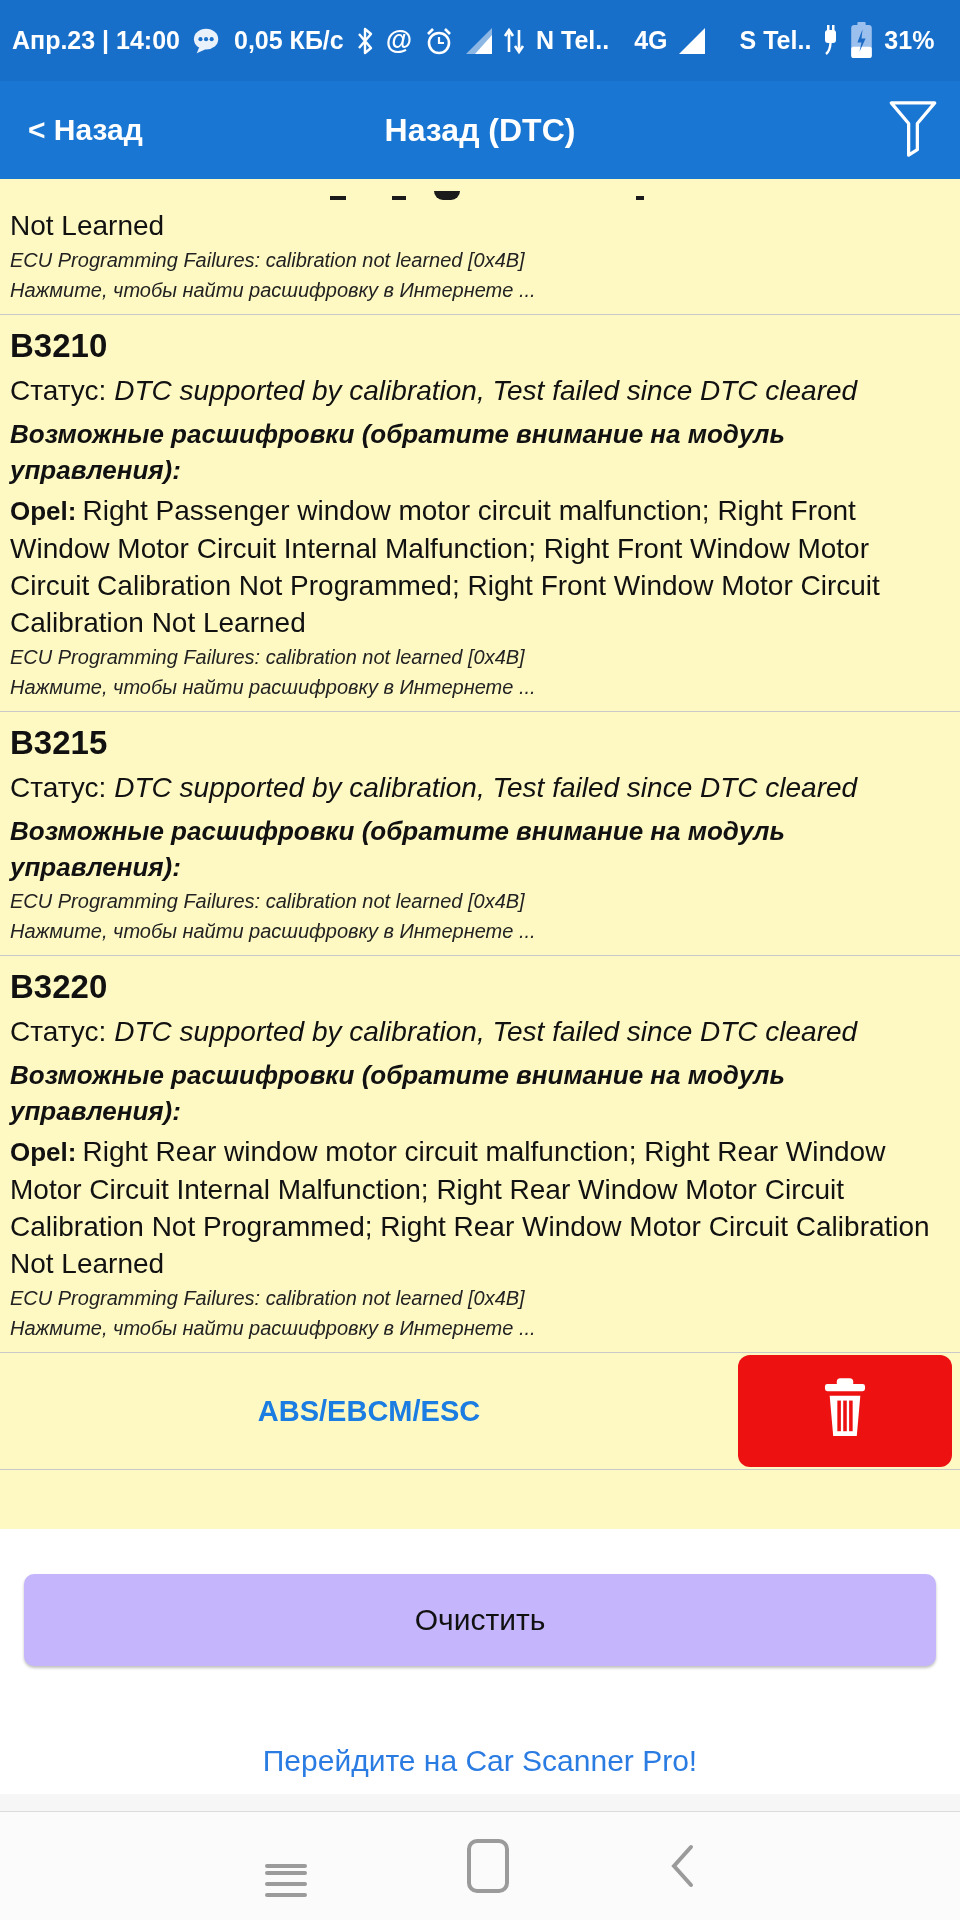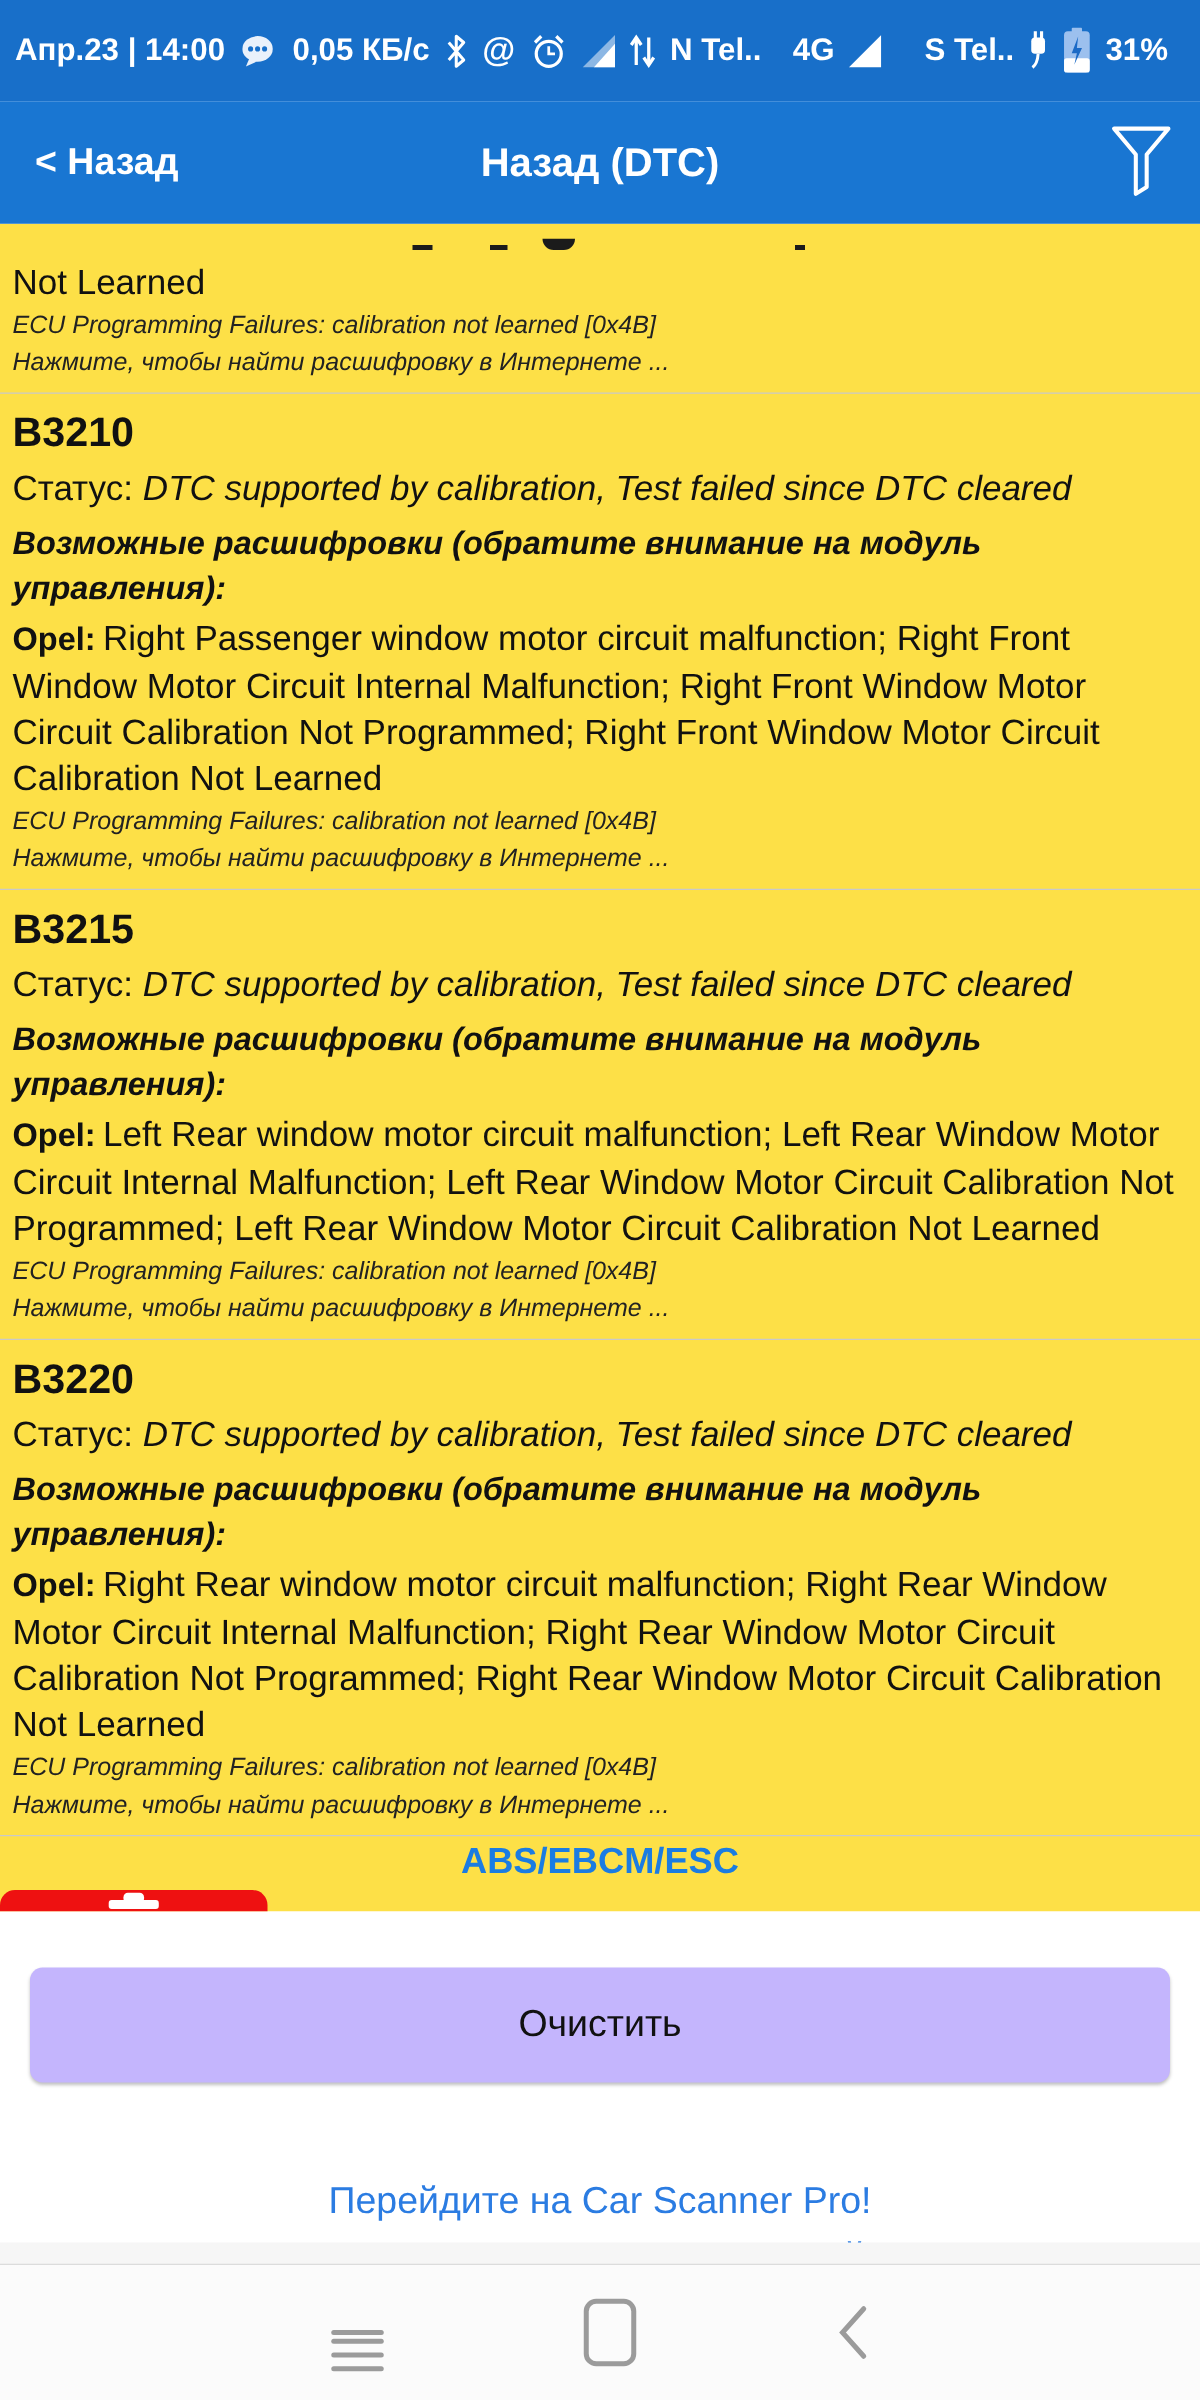--- a/index.html
+++ b/index.html
@@ -18,38 +18,38 @@
   .sb-at{font-size:27px;font-weight:bold;}
   
   .header{
     height:98px;background:#1976d2;position:relative;
     display:flex;align-items:center;color:#fff;
   }
   .back-btn{position:absolute;left:28px;font-size:30px;font-weight:bold;cursor:pointer;}
   .header-title{position:absolute;left:0;right:0;text-align:center;font-size:32px;font-weight:bold;}
   .filter-btn{position:absolute;right:22px;top:18px;cursor:pointer;}
   
-  .dtc-list{height:1350px;overflow:hidden;background:#fde047;}
+  .dtc-list{height:1350px;overflow:hidden;background:#fef9c3;}
   .dtc-item{padding:8px 10px 10px 10px;border-bottom:1px solid #c9c9c9;}
   .dtc-code{font-size:33px;font-weight:bold;line-height:42px;margin-top:2px;}
   .status-line{font-size:28px;line-height:40px;margin-top:4px;}
   .status-line i{margin-left:8px;}
   .decodings-line{font-size:26px;line-height:36px;font-weight:bold;font-style:italic;margin-top:5px;}
   .dtc-desc{font-size:28px;line-height:37px;margin-top:4px;}
   .dtc-desc .brand{font-weight:bold;font-size:26px;margin-right:6px;}
   .note{font-size:20px;line-height:27px;font-style:italic;margin-top:3px;color:#222;}
   
   .frag-row{height:14px;position:relative;margin-top:2px;}
   .frag{position:absolute;bottom:3px;background:#1b1b1b;}
   .frag.f1{left:320px;width:16px;height:4px;}
   .frag.f2{left:382px;width:14px;height:4px;}
   .frag.f3{left:424px;width:26px;height:9px;border-radius:0 0 10px 10px;}
   .frag.f4{left:626px;width:8px;height:4px;}
   
-  .module-row{display:flex;align-items:stretch;height:116px;border-bottom:1px solid #c9c9c9;flex-direction:column;}
+  .module-row{display:flex;align-items:stretch;height:116px;border-bottom:1px solid #c9c9c9;}
   .module-name{flex:1;display:flex;align-items:center;justify-content:center;
     color:#1b7ce2;font-weight:bold;font-size:29px;cursor:pointer;}
   .delete-btn{width:214px;margin:2px 8px 2px 0;background:#ee1111;border:none;
     border-radius:12px;display:flex;align-items:center;justify-content:center;cursor:pointer;}
   
   .action-row{display:flex;gap:36px;margin:45px 24px 0 24px;}
   .action-btn{
     flex:1;height:92px;background:#c4b5fd;border:none;border-radius:10px;
     font-family:"Liberation Sans", sans-serif;font-size:30px;font-weight:500;color:#111;
     box-shadow:0 2px 3px rgba(0,0,0,0.25);cursor:pointer;
@@ -164,21 +164,20 @@
     <div class="decodings-line">Возможные расшифровки (обратите внимание на модуль управления):</div>
     <div class="dtc-desc"><span class="brand">Opel:</span><span>Right Passenger window motor circuit malfunction; Right Front Window Motor Circuit Internal Malfunction; Right Front Window Motor Circuit Calibration Not Programmed; Right Front Window Motor Circuit Calibration Not Learned</span></div>
     <div class="note">ECU Programming Failures: calibration not learned [0x4B]</div>
     <div class="note">Нажмите, чтобы найти расшифровку в Интернете ...</div>
   </div>
 
   <div class="dtc-item">
     <div class="dtc-code">B3215</div>
     <div class="status-line"><span>Статус:</span><i>DTC supported by calibration, Test failed since DTC cleared</i></div>
     <div class="decodings-line">Возможные расшифровки (обратите внимание на модуль управления):</div>
-    <div class="dtc-desc"><span class="brand">Opel:</span><span>Left Rear window motor circuit malfunction; Left Rear Window Motor Circuit Internal Malfunction; Left Rear Window Motor Circuit Calibration Not Programmed; Left Rear Window Motor Circuit Calibration Not Learned</span></div>
     <div class="note">ECU Programming Failures: calibration not learned [0x4B]</div>
     <div class="note">Нажмите, чтобы найти расшифровку в Интернете ...</div>
   </div>
 
   <div class="dtc-item">
     <div class="dtc-code">B3220</div>
     <div class="status-line"><span>Статус:</span><i>DTC supported by calibration, Test failed since DTC cleared</i></div>
     <div class="decodings-line">Возможные расшифровки (обратите внимание на модуль управления):</div>
     <div class="dtc-desc"><span class="brand">Opel:</span><span>Right Rear window motor circuit malfunction; Right Rear Window Motor Circuit Internal Malfunction; Right Rear Window Motor Circuit Calibration Not Programmed; Right Rear Window Motor Circuit Calibration Not Learned</span></div>
     <div class="note">ECU Programming Failures: calibration not learned [0x4B]</div>

